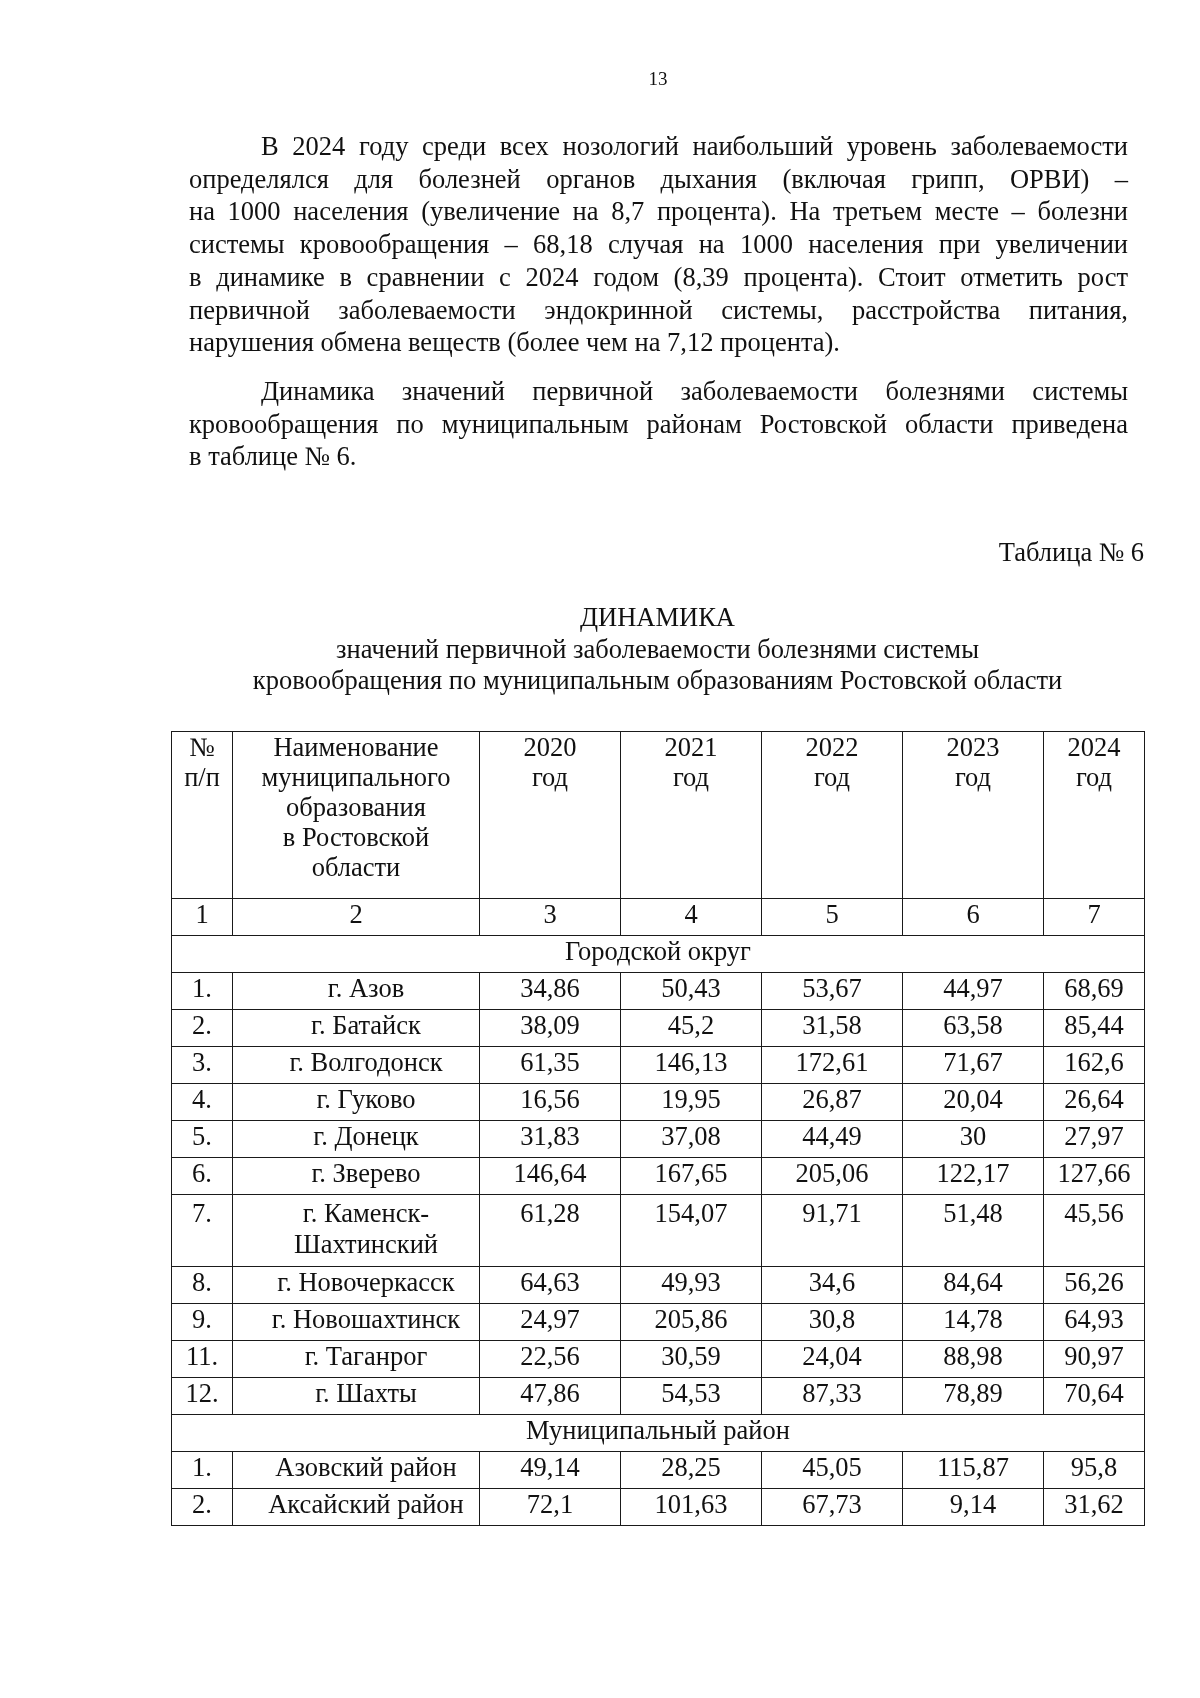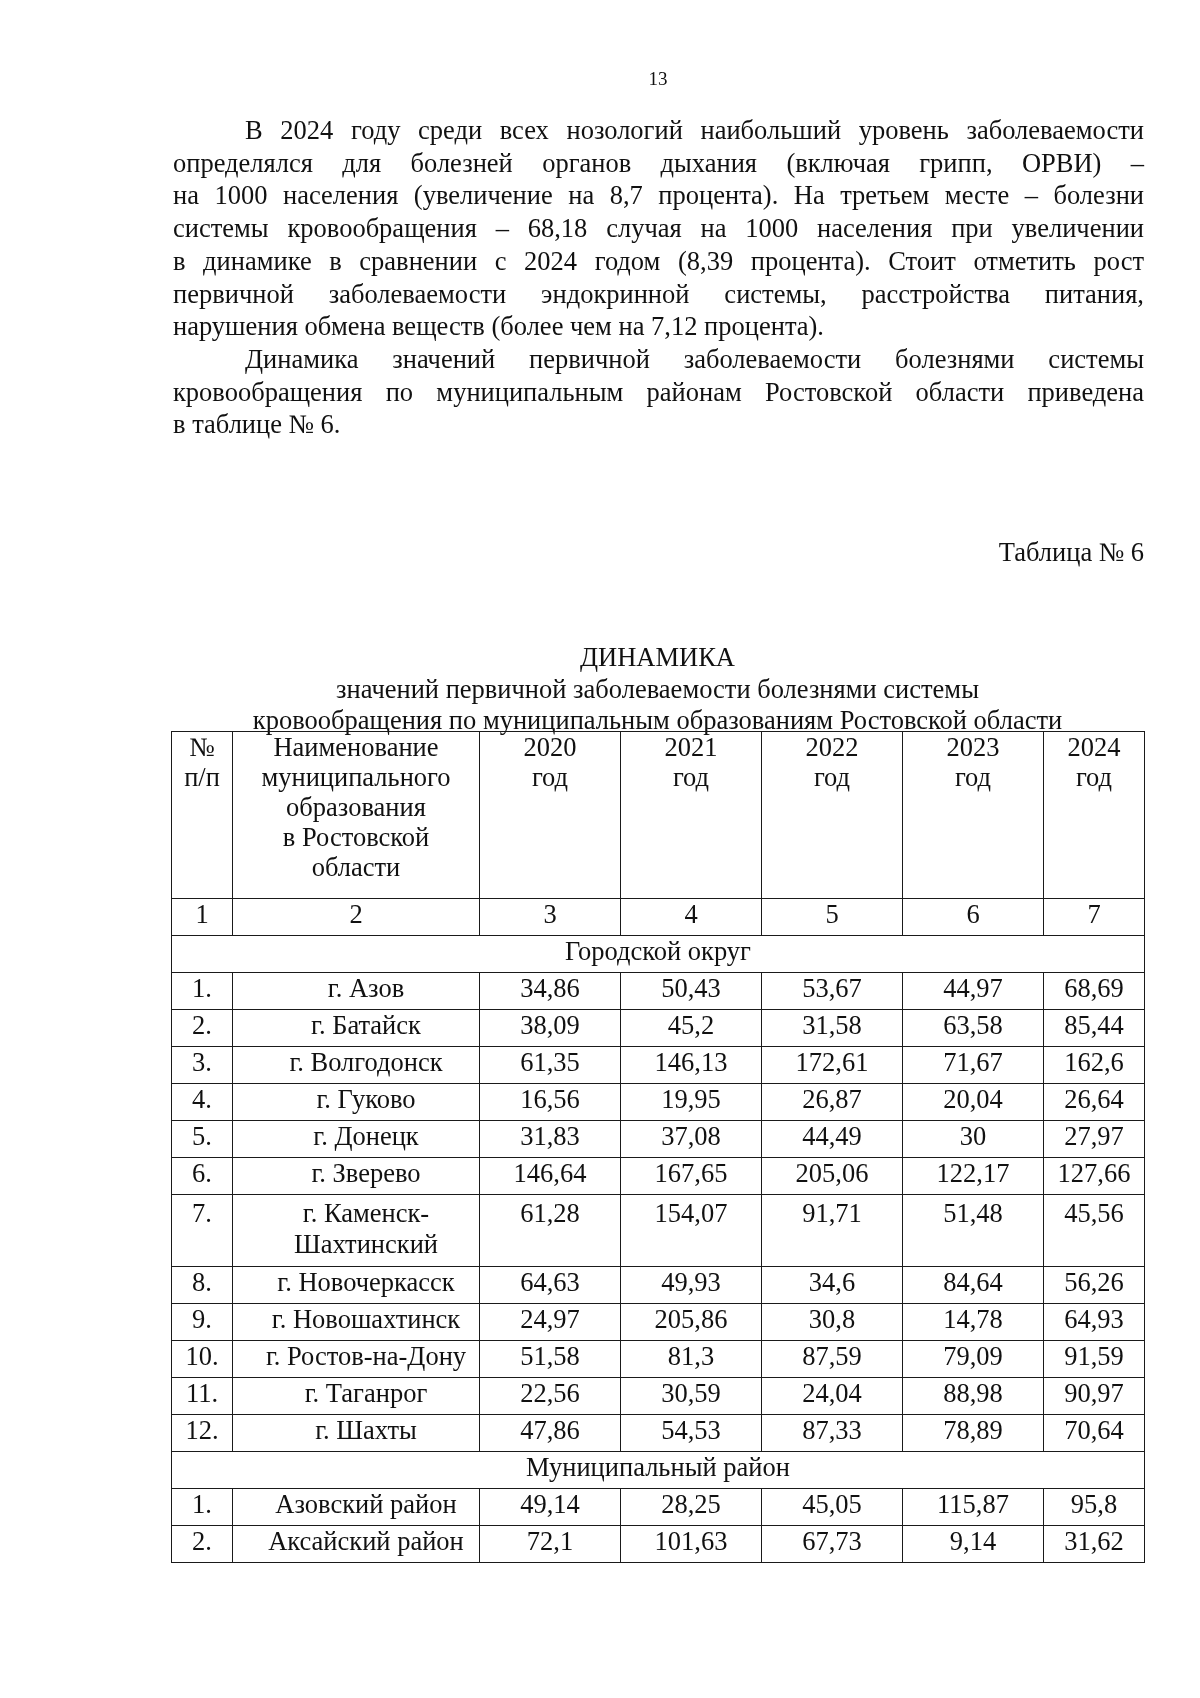--- a/index.html
+++ b/index.html
@@ -9,33 +9,33 @@
       color: #111111;
     }
     .page-number {
       position: absolute; top: 68px; left: 0; width: 1316px;
       text-align: center; font-size: 19px; line-height: 22px;
     }
     .body-text {
       position: absolute; left: 173px; top: 114px; width: 971px;
       font-size: 26.5px; line-height: 32.7px;
     }
-    .body-text p { margin: 0; text-align: justify; text-align-last: left; }
+    .body-text p { margin: 16px; text-align: justify; text-align-last: left; }
     .body-text .line { display: block; text-align: justify; text-align-last: justify; white-space: nowrap; }
     .body-text .line.last { text-align-last: left; }
     .body-text .line.indent { padding-left: 72px; }
     .table-caption {
       position: absolute; top: 536px; right: 56px;
       font-size: 26.5px; line-height: 32px; text-align: right;
     }
     .title-block {
       position: absolute; top: 602px; left: 171px; width: 973px;
       text-align: center; font-size: 26.5px; line-height: 31.5px;
     }
-    .title-block .title { display: block; margin-top: 40px; }
+    .title-block .title { display: block; }
     .title-block .subtitle { display: block; }
     table.data {
       position: absolute; left: 171px; top: 731px; width: 973px;
       border-collapse: collapse; font-size: 26.5px; table-layout: fixed;
     }
     table.data td, table.data th {
       border: 1.6px solid #1a1a1a; padding: 0; font-weight: normal;
       vertical-align: top; line-height: 30px;
     }
     table.data col.c-num { width: 61px; }
@@ -219,29 +219,20 @@
   <tr class="row">
     <td class="num">9.</td>
     <td class="name">г. Новошахтинск</td>
     <td class="val">24,97</td>
     <td class="val">205,86</td>
     <td class="val">30,8</td>
     <td class="val">14,78</td>
     <td class="val">64,93</td>
   </tr>
   <tr class="row">
-    <td class="num">10.</td>
-    <td class="name">г. Ростов-на-Дону</td>
-    <td class="val">51,58</td>
-    <td class="val">81,3</td>
-    <td class="val">87,59</td>
-    <td class="val">79,09</td>
-    <td class="val">91,59</td>
-  </tr>
-  <tr class="row">
     <td class="num">11.</td>
     <td class="name">г. Таганрог</td>
     <td class="val">22,56</td>
     <td class="val">30,59</td>
     <td class="val">24,04</td>
     <td class="val">88,98</td>
     <td class="val">90,97</td>
   </tr>
   <tr class="row">
     <td class="num">12.</td>

